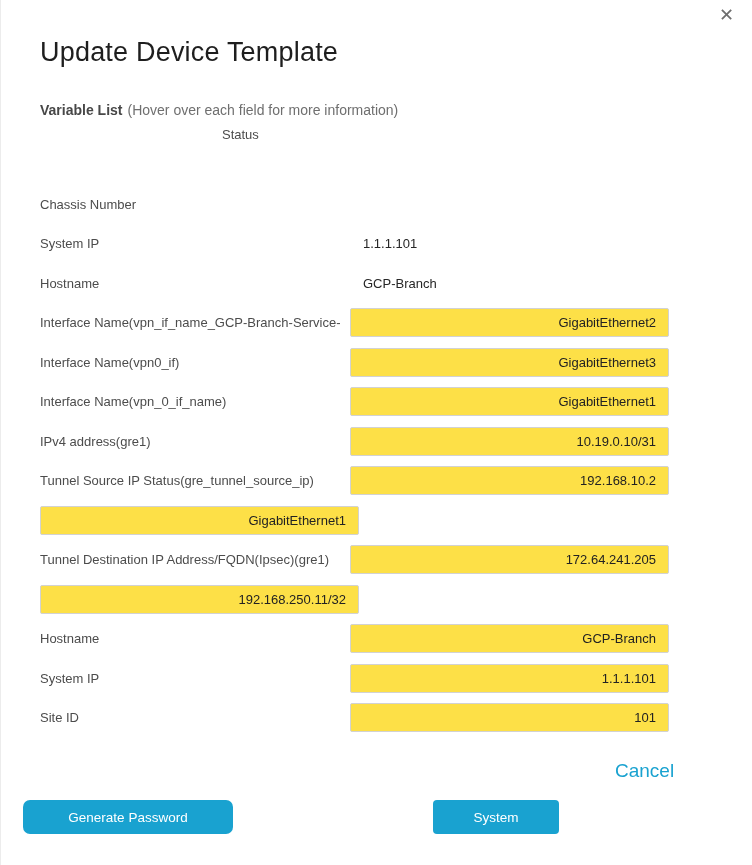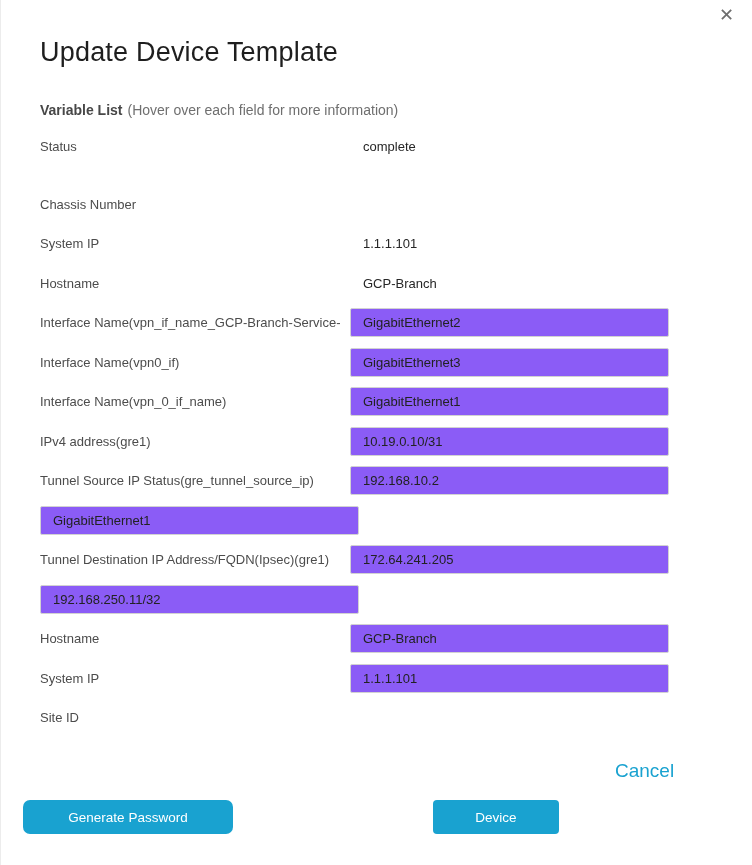--- a/index.html
+++ b/index.html
@@ -37,39 +37,40 @@
     font-weight:700; color:#474747; margin-right:5px;
   }
 
   .rows {
     position:absolute; left:39px; top:127px; width:674px;
   }
   .row {
     display:flex; align-items:center;
     height:39.5px;
   }
-  .row.gap-below { margin-bottom:18px; }
+  .row.gap-below { margin-bottom:18px;flex-direction:column; }
   .field-label {
     width:310px; flex:0 0 310px;
     font-size:13px; color:#4c4c4c;
     white-space:nowrap; overflow:hidden;
   }
   .value-text {
     font-size:13px; color:#262626;
     padding-left:13px;
     white-space:nowrap;
   }
   .field-input {
     width:319px; height:29px;
     border:1px solid #d2d2d2; border-radius:2px;
-    background:#8b5cf6;
+    background:#fde047;
     padding:0 12px;
     font-size:13px; color:#222222;
     font-family:inherit;
     outline:none;
+    text-align:right;
   }
 
   .btn {
     position:absolute; top:800px; height:34px;
     border:none; border-radius:4px;
     background:var(--primary,#19A2D0);
     color:#ffffff; font-size:13.5px;
     font-family:inherit; cursor:pointer;
   }
   .btn-generate { left:22px; width:210px;border-radius:7px; }
@@ -159,19 +160,20 @@
     <input class="field-input" value="GCP-Branch" style="">
   </div>
 
   <div class="row">
     <span class="field-label">System IP</span>
     <input class="field-input" value="1.1.1.101" style="">
   </div>
 
   <div class="row">
     <span class="field-label">Site ID</span>
+    <input class="field-input" value="101" style="">
   </div>
 
 </div>
 
 <button class="btn btn-generate">Generate Password</button>
-<button class="btn btn-update">Device</button>
+<button class="btn btn-update">System</button>
 <button class="btn-cancel">Cancel</button>
 
 </body></html>

